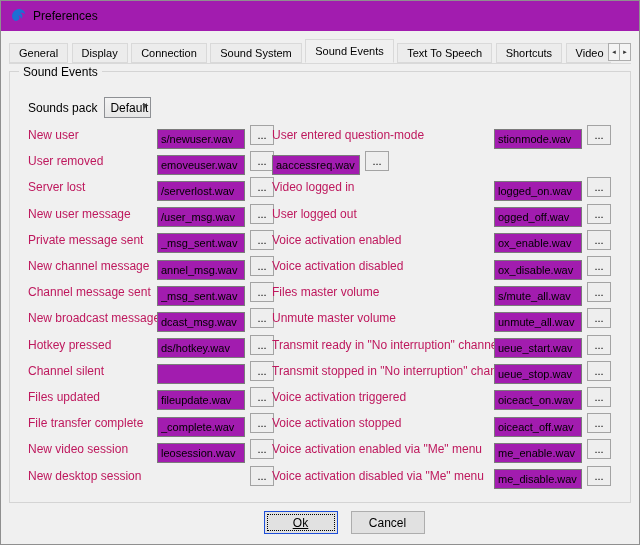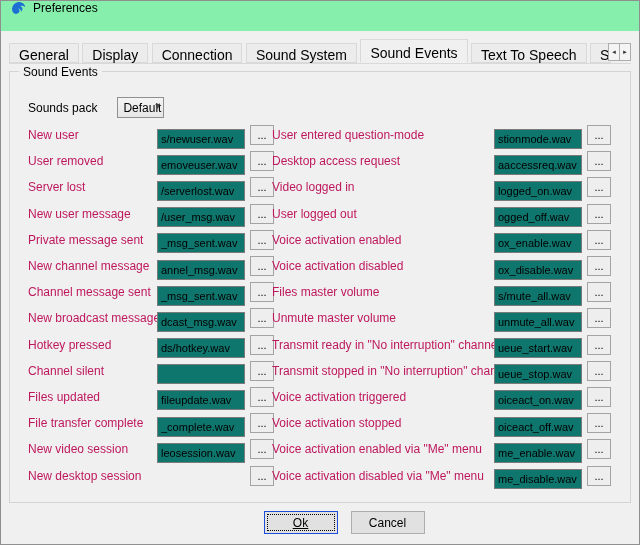--- a/index.html
+++ b/index.html
@@ -1,49 +1,49 @@
 <!DOCTYPE html>
 <html><head>
 <meta charset="utf-8">
 <style>
   * { box-sizing: border-box; margin: 0; padding: 0; font-family: "Liberation Sans", sans-serif; }
   html, body { width: 640px; height: 545px; overflow: hidden; background: #ffffff; }
   .window { position: relative; width: 640px; height: 545px; background: #f0f0f0; border: 1px solid #8f8f8f; }
 
   
-  .titlebar { position: absolute; top: 0; left: 0; right: 0; height: 30px; background: #86efac; display: flex; align-items: flex-start; padding: 0 9px; }
+  .titlebar { position: absolute; top: 0; left: 0; right: 0; height: 30px; background: #a21caf; display: flex; align-items: center; padding: 0 9px; }
   .titlebar .app-icon { width: 16px; height: 16px; display: inline-block; }
   .titlebar .title-text { margin-left: 7px; font-size: 12px; color: #000; }
 
   
   .tabstrip { position: absolute; top: 41px; left: 8px; right: 8px; height: 22px; border-bottom: 1px solid #d9d9d9; }
   .tabs-scroll { position: absolute; left: 0; right: 20px; bottom: -1px; height: 25px; overflow: hidden; white-space: nowrap; }
-  .tab { display: inline-block; vertical-align: bottom; height: 20px; padding: 3px 9px; font-size: 14px; color: #000;
+  .tab { display: inline-block; vertical-align: bottom; height: 20px; padding: 3px 9px; font-size: 11px; color: #000;
          background: #ececec; border: 1px solid #d9d9d9; margin-right: -1px; cursor: default; }
   .tab.selected { height: 24px; padding-top: 5px; background: #f0f0f0; border-bottom: 1px solid #f0f0f0; position: relative; z-index: 2; }
   .tab-scroll { position: absolute; right: 0; bottom: 2px; display: flex; z-index: 3; }
   .tab-scroll button { width: 12px; height: 18px; border: 1px solid #adadad; background: #f4f4f4; font-size: 6px; color: #333; padding: 0; margin-left: -1px; }
 
   
   .groupbox { position: absolute; top: 70px; left: 8px; right: 8px; bottom: 41px; border: 1px solid #d4d4d4; }
   .group-label { position: absolute; top: 64px; left: 18px; background: #f0f0f0; padding: 0 4px; font-size: 12px; z-index: 2; }
 
   
   .soundspack { position: absolute; top: 96px; left: 27px; height: 21px; display: flex; align-items: center; }
-  .soundspack .sp-label { font-size: 12px; margin-right: 20px; }
+  .soundspack .sp-label { font-size: 12px; margin-right: 7px; }
   .combo { width: 47px; height: 21px; border: 1px solid #8e9094; background: linear-gradient(#f4f4f4, #e6e6e6); display: flex; align-items: center; font-size: 12px; padding-left: 5px; position: relative; }
   .combo .combo-arrow { position: absolute; right: 3px; top: 2px; font-size: 10px; color: #444; }
 
   
   .rows { position: absolute; top: 121px; }
   .rows-left { left: 27px; width: 246px; }
   .rows-right { left: 271px; right: 28px; }
   .row { height: 26.2px; display: flex; align-items: center; }
   .row-label { flex: 1; min-width: 0; font-size: 12px; white-space: nowrap; overflow: hidden; color: #be185d; }
-  .row-input { width: 88px; height: 20px; border: 1px solid #7b7b7b; background: #0f766e; font-size: 11px; padding: 0 3px; font-family: "Liberation Sans", sans-serif; margin-top: 7px; }
+  .row-input { width: 88px; height: 20px; border: 1px solid #7b7b7b; background: #a21caf; font-size: 11px; padding: 0 3px; font-family: "Liberation Sans", sans-serif; margin-top: 7px; }
   .browse-btn { width: 24px; height: 20px; margin-left: 5px; border: 1px solid #a3a3a3; background: #eeeeee; font-size: 11px; line-height: 8px; color: #000; }
 
   
   .footer { position: absolute; top: 510px; left: 0; right: 0; display: flex; justify-content: center; gap: 13px; transform: translateX(24px); }
   .footer button { width: 74px; height: 23px; font-size: 12px; background: #e1e1e1; border: 1px solid #adadad; color: #000; }
   .footer .btn-default { border: 1px solid #1d4ed8; outline: 1px dotted #000; outline-offset: -4px; text-decoration: underline; }
   .footer .btn-default span { text-decoration: underline; }
 </style>
 </head>
 <body>
@@ -158,21 +158,20 @@
     <button class="browse-btn" type="button">...</button>
   </div>
     </div>
   <div class="rows rows-right" id="right-col">
       <div class="row">
     <span class="row-label">User entered question-mode</span>
     <input class="row-input" type="text" value="stionmode.wav" style="">
     <button class="browse-btn" type="button">...</button>
   </div>
       <div class="row">
-    <span class="row-label">Desktop access request</span>
     <input class="row-input" type="text" value="aaccessreq.wav" style="">
     <button class="browse-btn" type="button">...</button>
   </div>
       <div class="row">
     <span class="row-label">Video logged in</span>
     <input class="row-input" type="text" value="logged_on.wav" style="">
     <button class="browse-btn" type="button">...</button>
   </div>
       <div class="row">
     <span class="row-label">User logged out</span>

